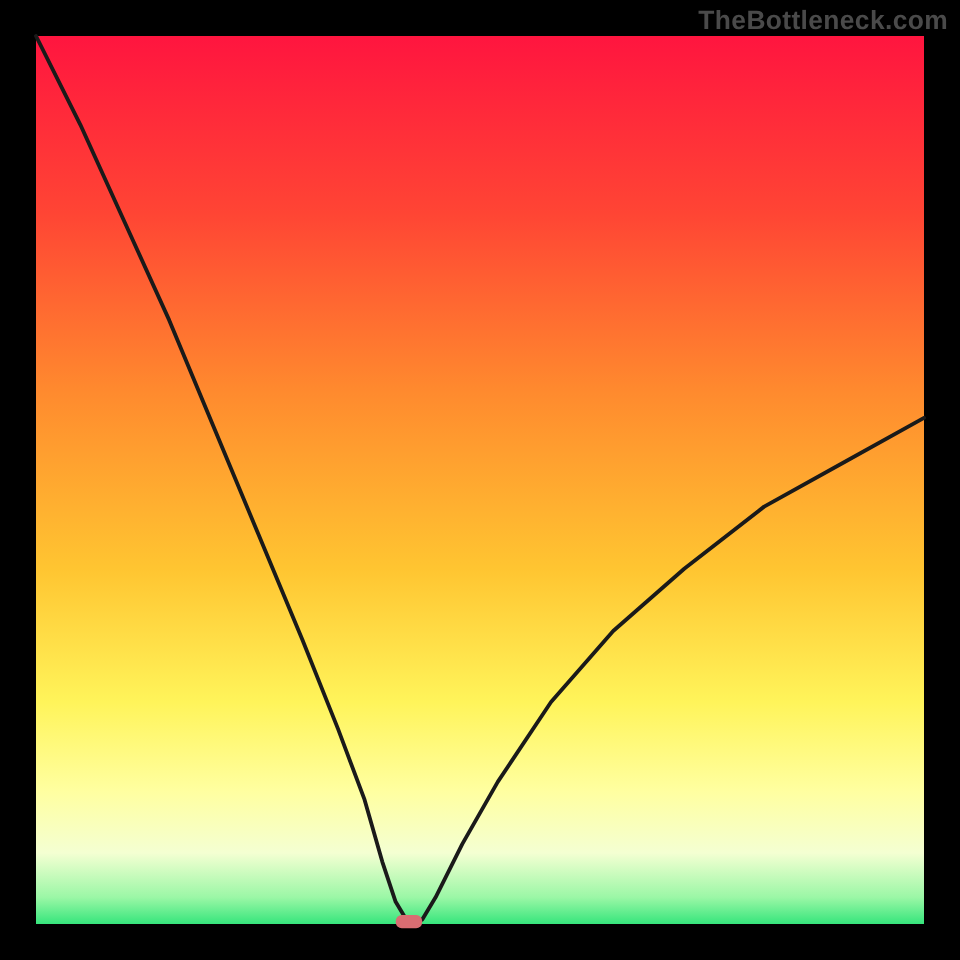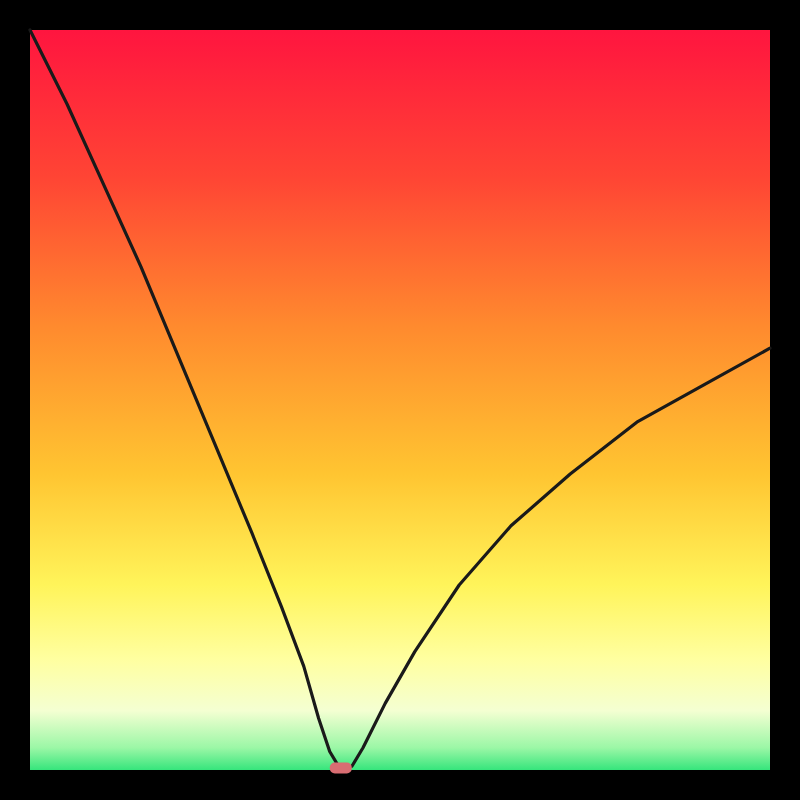--- a/index.html
+++ b/index.html
@@ -30,20 +30,21 @@
   svg {
     position: absolute;
     top: 0;
     left: 0;
   }
 </style>
 </head>
 <body>
 
 <div class="frame">
+  <div class="watermark">TheBottleneck.com</div>
 
   <svg id="chart-svg" width="800" height="800">
     <defs>
       <linearGradient id="bg-grad" x1="0" y1="0" x2="0" y2="1">
           <stop offset="0%" stop-color="#ff153f"></stop>
           <stop offset="20%" stop-color="#ff4534"></stop>
           <stop offset="40%" stop-color="#ff8a2e"></stop>
           <stop offset="60%" stop-color="#ffc531"></stop>
           <stop offset="75%" stop-color="#fff45a"></stop>
           <stop offset="85%" stop-color="#ffffa0"></stop>

